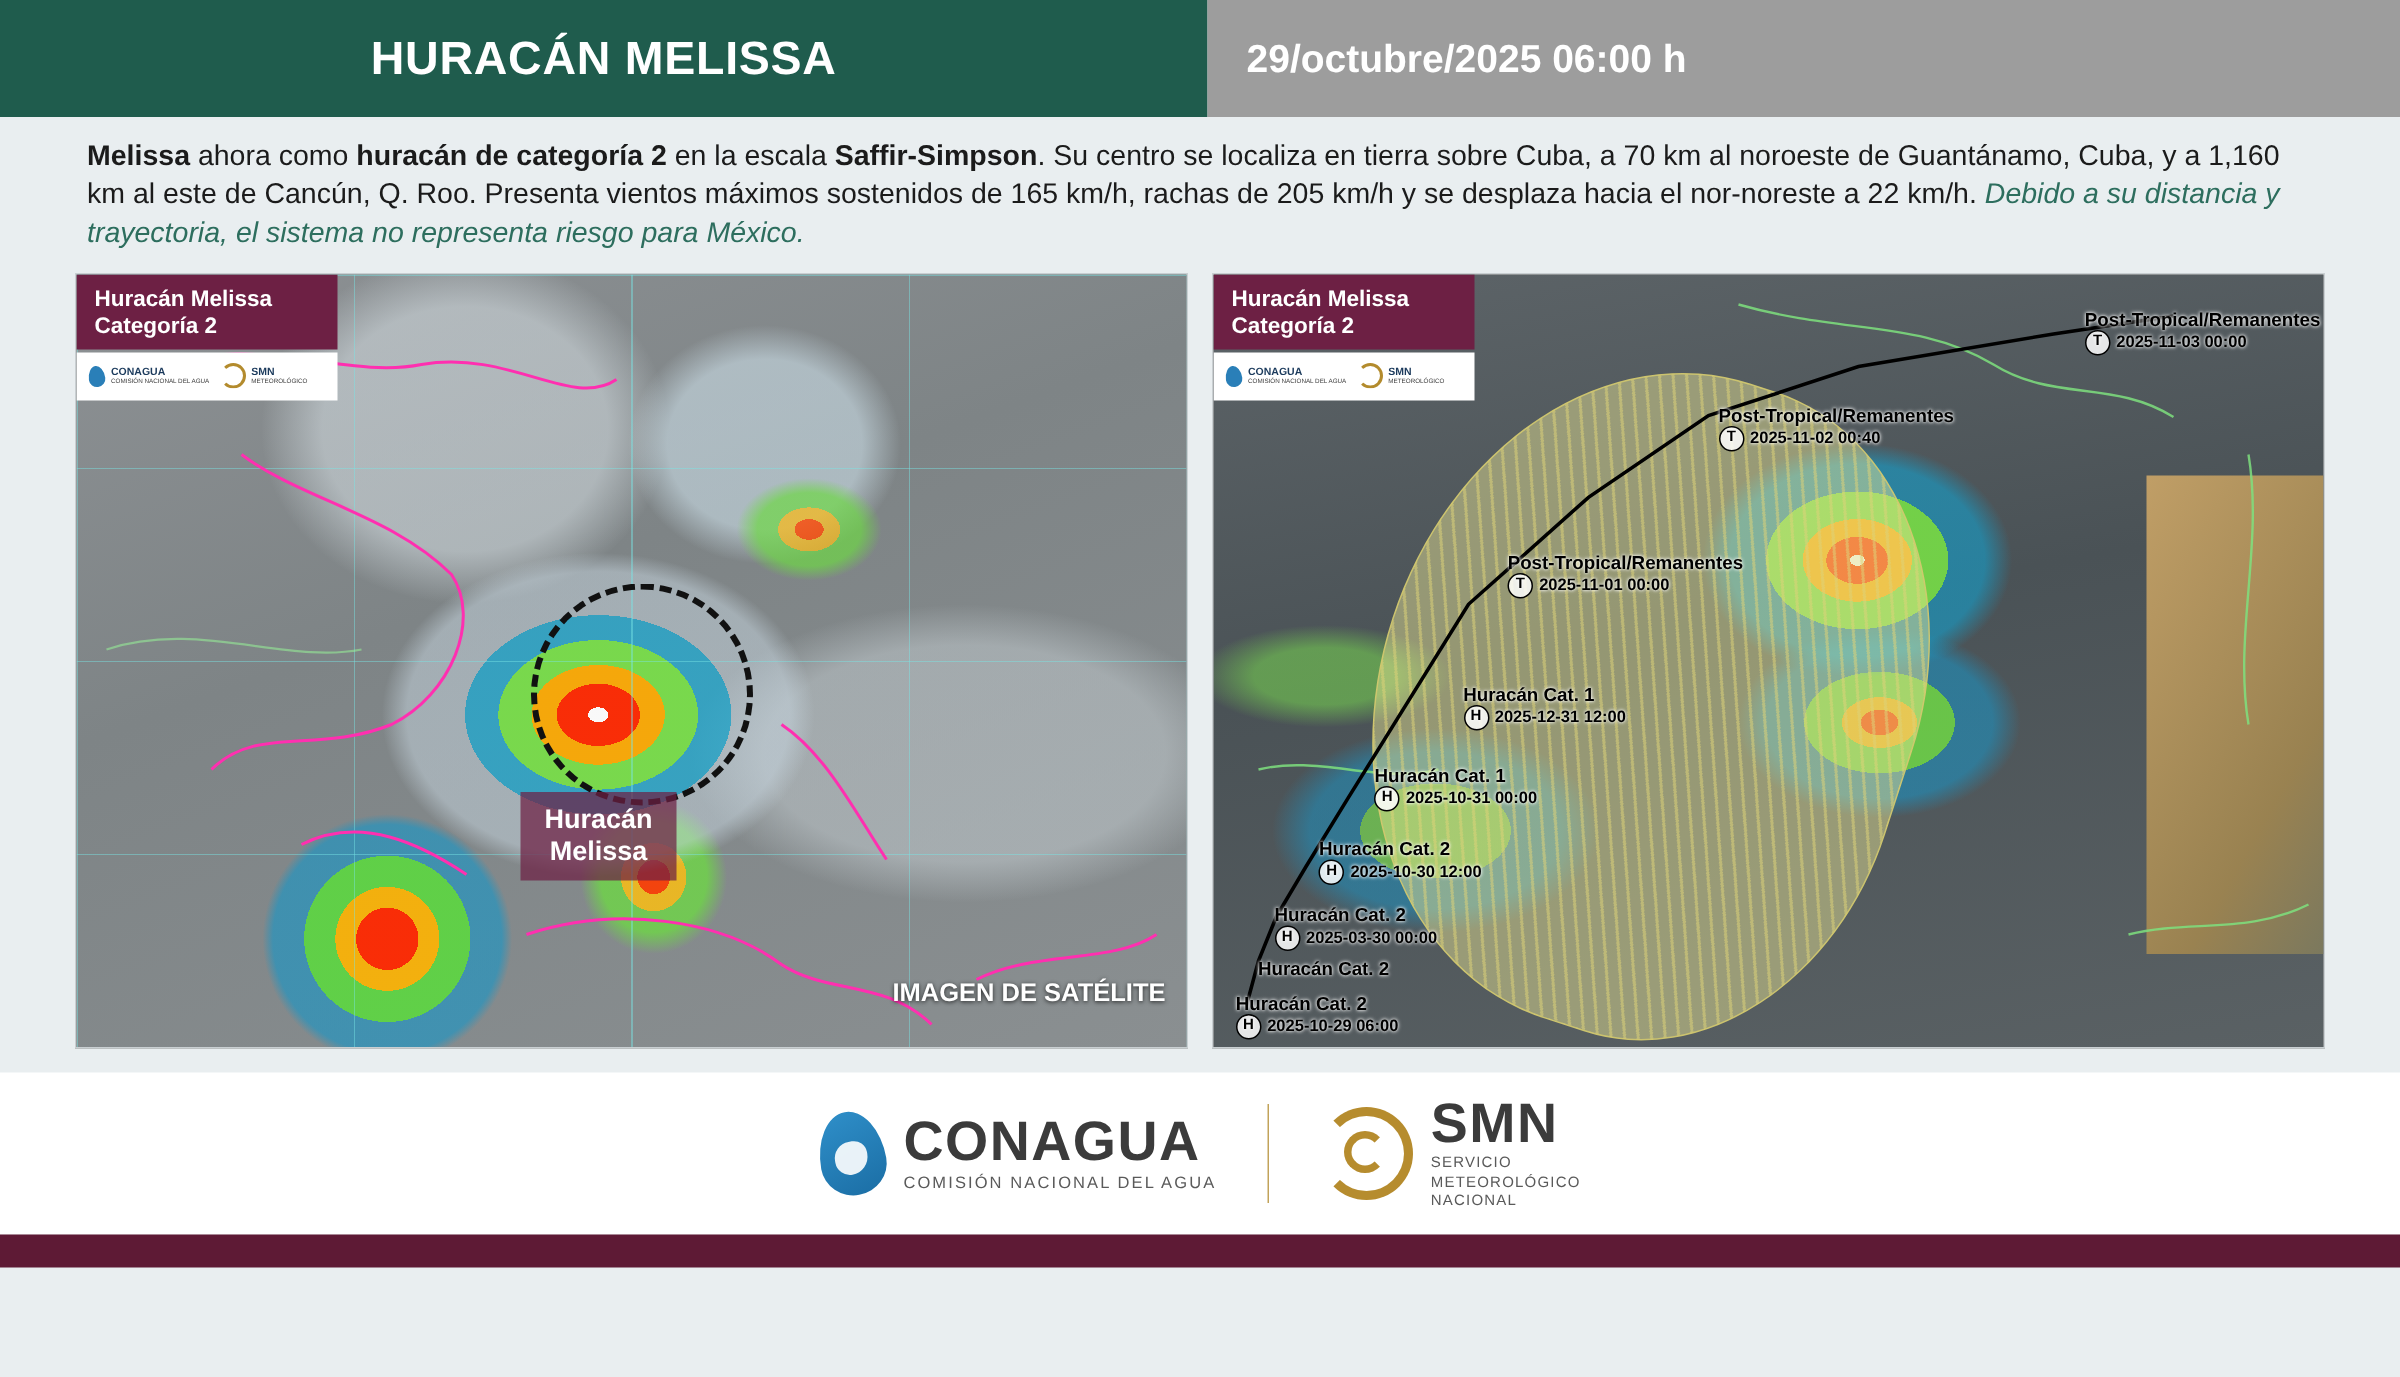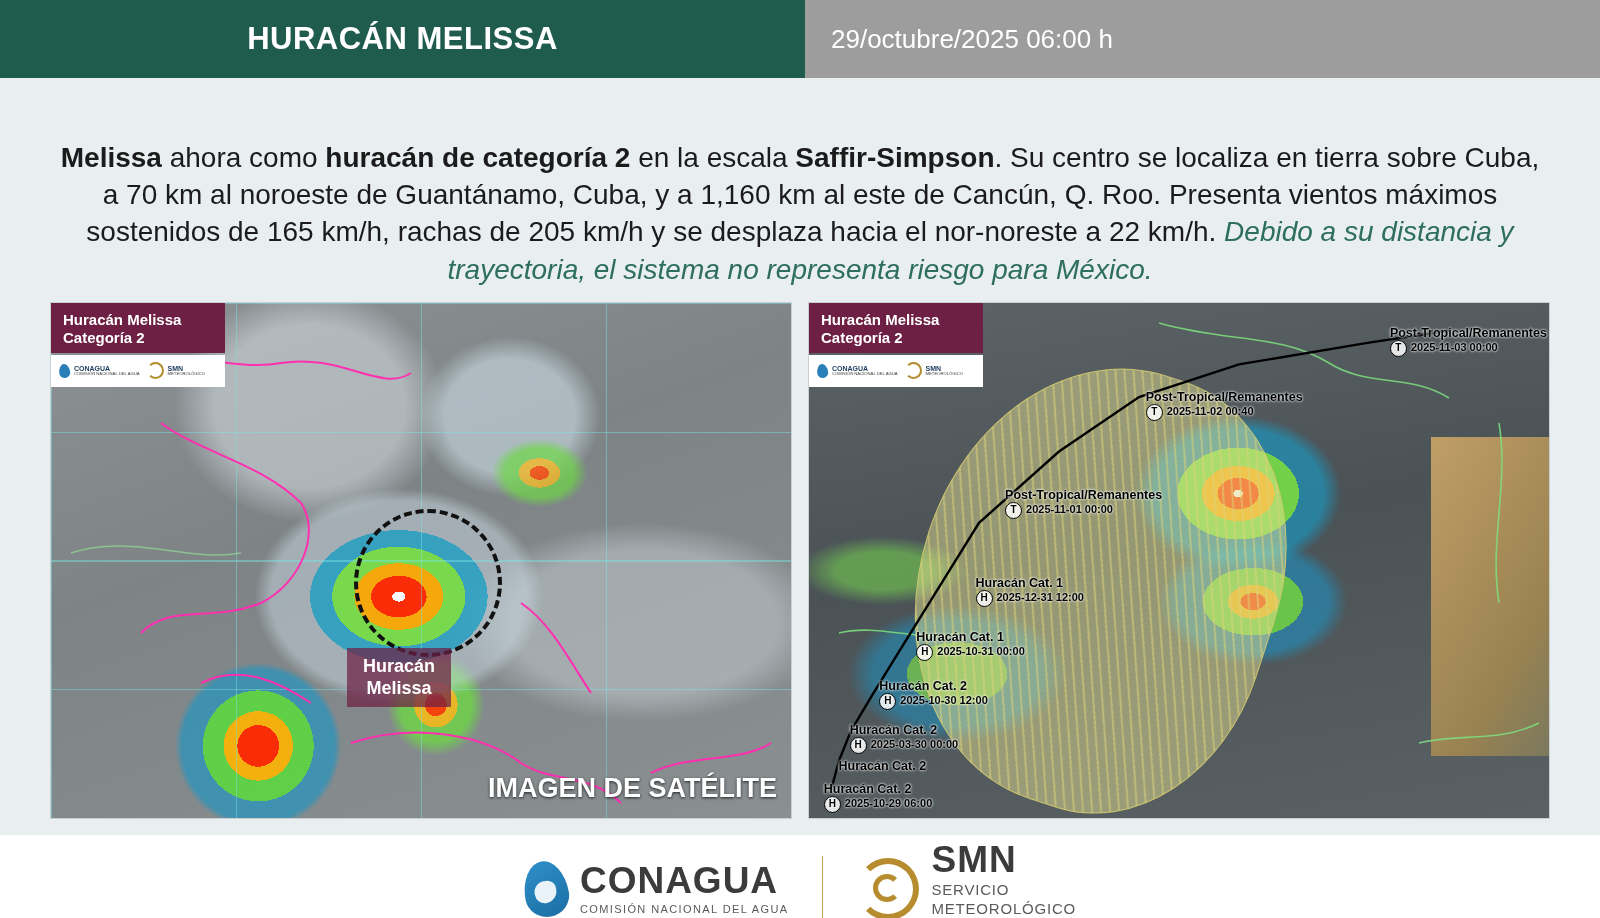--- a/index.html
+++ b/index.html
@@ -40,31 +40,30 @@
     flex: 1;
     display: flex;
     align-items: center;
     justify-content: flex-start;
     gap: 46px;
     padding-left: 26px;
   }
   .header-datetime, .header-basin {
     color: #ffffff;
     font-size: 26px;
-    font-weight: normal;
+    font-weight: bold;
   }
 
   
   .summary {
     padding: 14px 58px 6px 58px;
-    font-size: 28px;
+    font-size: 19px;
     line-height: 1.33;
     color: #1b1b1b;
-    text-align: center;
-    margin-top: 47px;
+    text-align: left;
   }
   .summary b { font-weight: bold; }
   .summary .note {
     color: #2d6e5e;
     font-style: italic;
     font-weight: normal;
   }
 
   
   .panels {
@@ -156,23 +155,23 @@
   .mini-spiral {
     width: 13px; height: 13px;
     border: 2px solid #b38b2d;
     border-radius: 50%;
     border-left-color: transparent;
   }
   .mini-txt span { display: block; line-height: 1.05; }
   .mini-sub { font-size: 4.2px; font-weight: normal; color: #3b3b3b; }
   .panel-caption {
     position: absolute;
-    right: 14px; bottom: 14px;
+    right: 14px; bottom: 26px;
     color: #ffffff;
-    font-size: 27px;
+    font-size: 17px;
     font-weight: bold;
     text-shadow: 0 1px 3px rgba(0,0,0,0.75);
   }
   .storm-label {
     position: absolute;
     left: 40%; top: 67%;
     background: rgba(109,32,68,0.72);
     color: #ffffff;
     font-size: 18px;
     font-weight: bold;
@@ -277,21 +276,21 @@
     left: 10px; top: 10px;
     width: 18px; height: 18px;
     border-radius: 50%;
     border: 5px solid #b68c2e;
     border-right-color: transparent;
   }
   .smn-text .big {
     font-size: 37px; font-weight: bold; color: #3b3b3b; letter-spacing: 1px; line-height: 1;
   }
   .smn-text .small {
-    font-size: 15px; color: #5a5a5a; letter-spacing: 0.8px; line-height: 1.25; margin-top: 3px;
+    font-size: 10px; color: #5a5a5a; letter-spacing: 0.8px; line-height: 1.25; margin-top: 3px;
   }
   .bottom-bar {
     height: 22px;
     background: #5e1a35;
   }
 </style>
 </head>
 <body>
 
 <div class="header">

